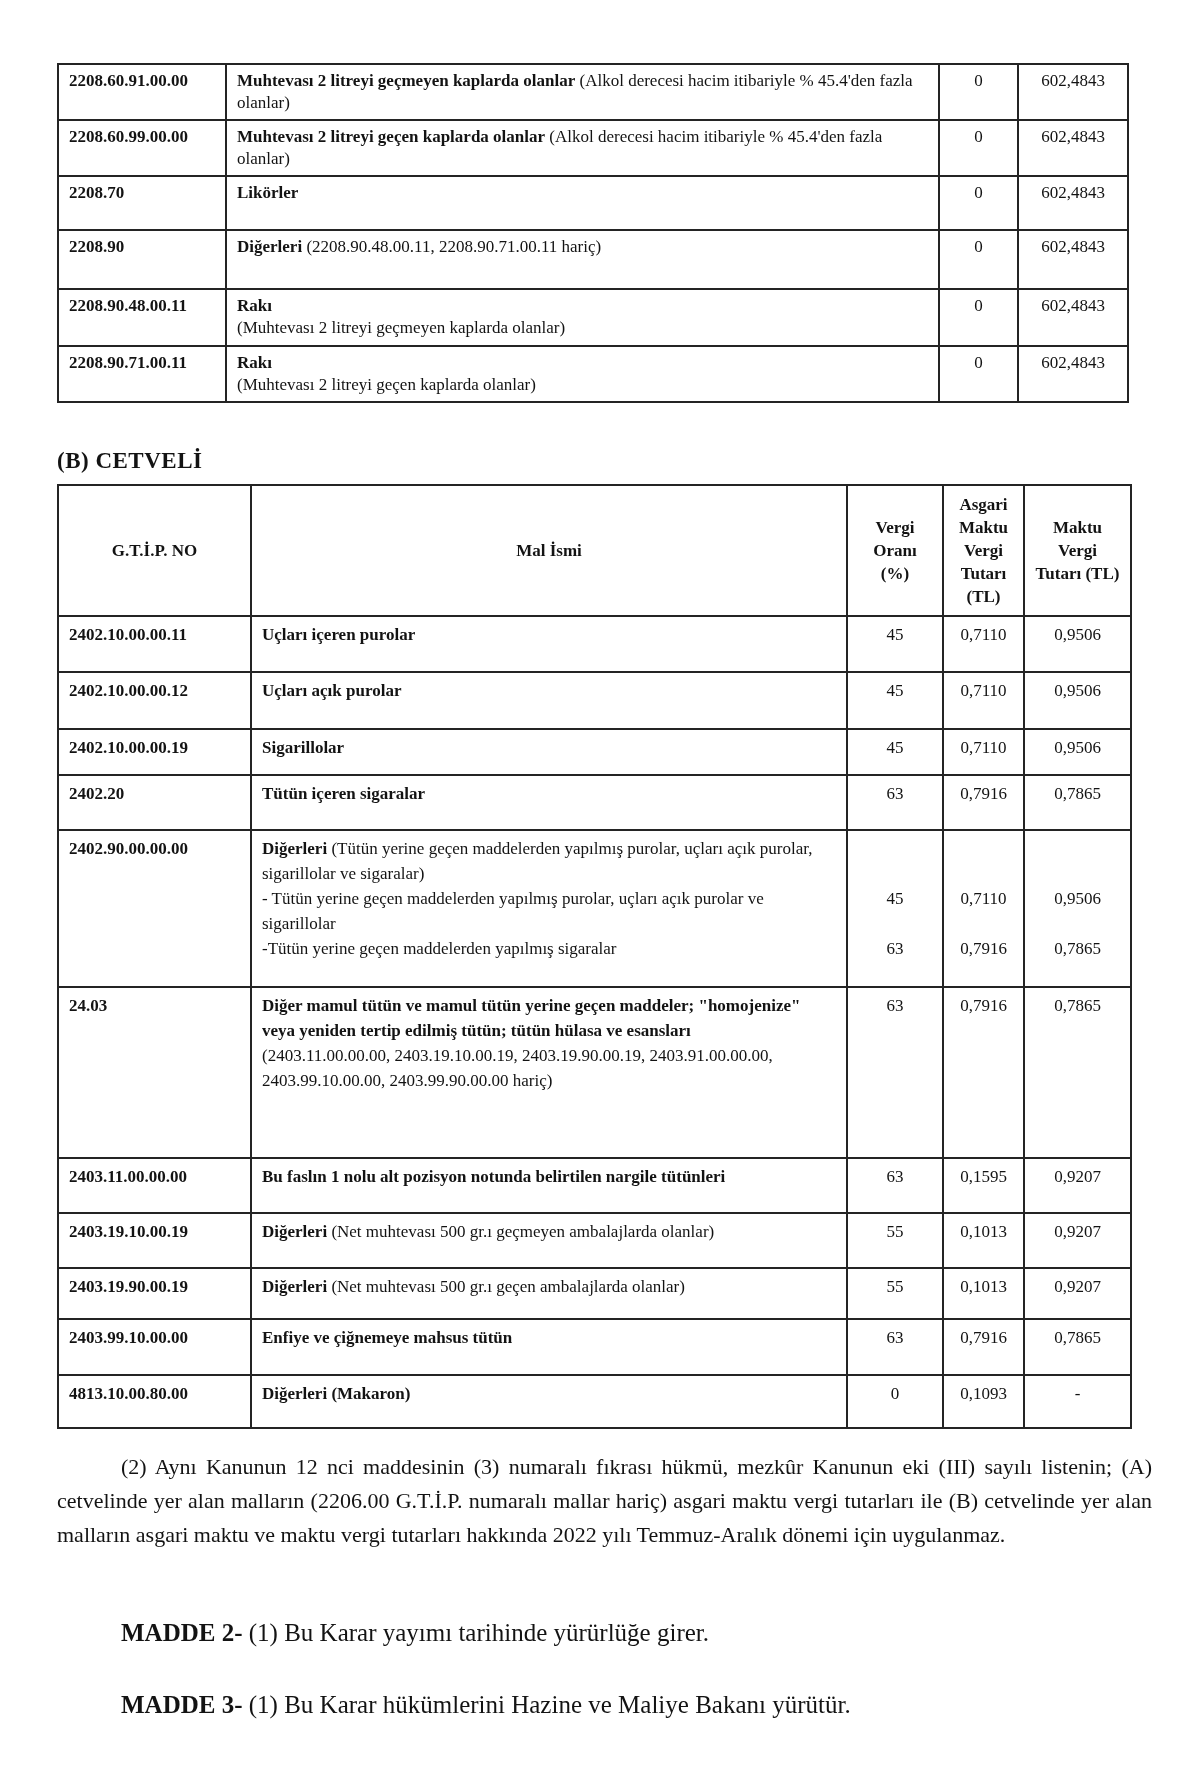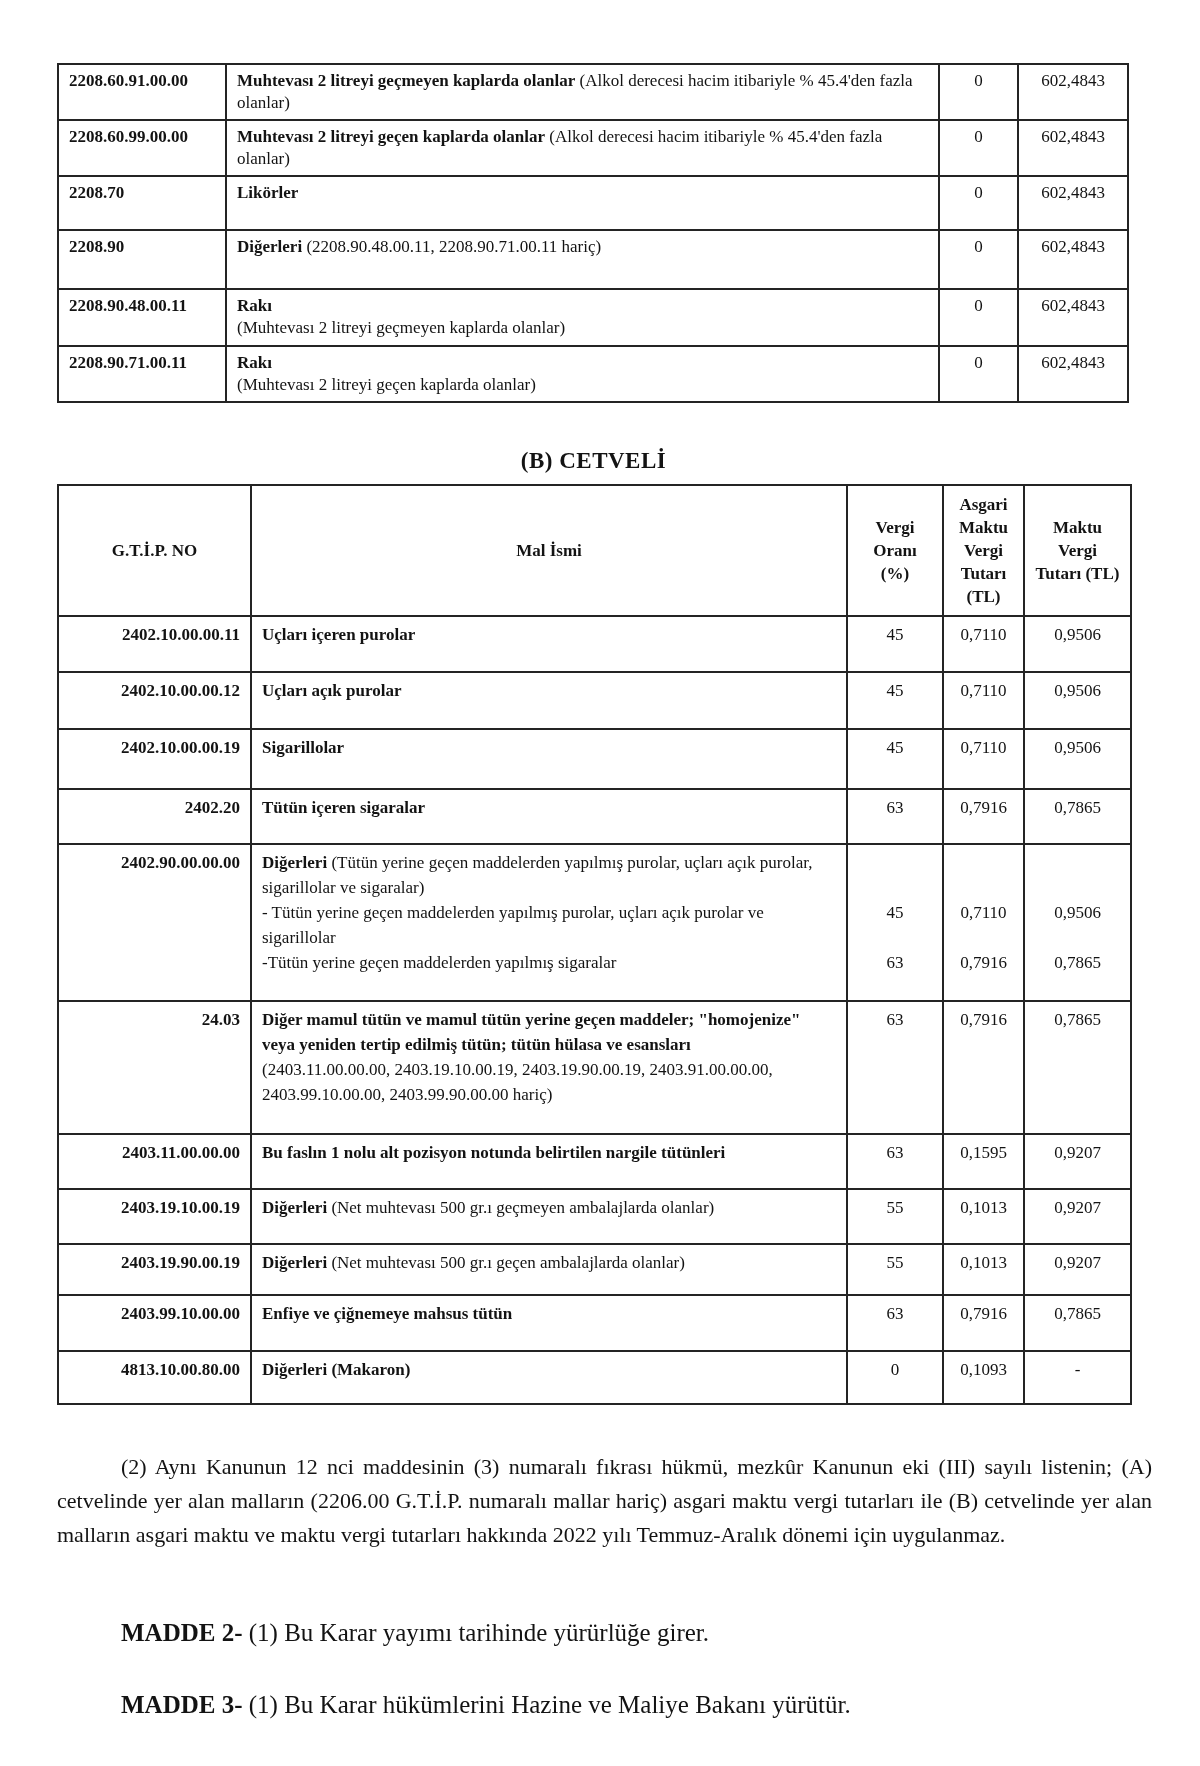--- a/index.html
+++ b/index.html
@@ -27,32 +27,32 @@
   .blockline { display:block; }
 
   
   #table-a { position:absolute; top:63px; left:57px; width:1070px;font-family:Liberation Serif, serif; }
   #table-a td.gtip  { font-weight:bold; white-space:nowrap; }
   #table-a td.num   { text-align:center; }
 
   
   #heading-b {
     position:absolute; top:448px; left:57px; width:1073px;
-    text-align:center; font-size:23px; font-weight:bold;
+    font-size:23px; font-weight:bold;
     letter-spacing:0.5px;
   }
 
   
   #table-b { position:absolute; top:484px; left:57px; width:1073px; }
   #table-b td { line-height:25px; }
   #table-b th {
     vertical-align:middle; text-align:center;
     font-weight:bold; line-height:23px; font-size:17px;
   }
-  #table-b td.gtip { font-weight:bold; white-space:nowrap;text-align:right; }
+  #table-b td.gtip { font-weight:bold; white-space:nowrap; }
   #table-b td.num  { text-align:center; }
   #table-b .val-a  { margin-top:50px; }
   #table-b .val-b  { margin-top:25px; }
   #table-b .item   { margin-top:0; }
 
   
   #para-2 {
     position:absolute; top:1450px; left:57px; width:1095px;
     font-size:22px; line-height:34px;
     text-align:justify; text-indent:64px;
@@ -138,21 +138,21 @@
       <td class="num">0,7110</td>
       <td class="num">0,9506</td>
     </tr>
     <tr style="height:57px">
       <td class="gtip">2402.10.00.00.12</td>
       <td><span class="b">Uçları açık purolar</span><span></span></td>
       <td class="num">45</td>
       <td class="num">0,7110</td>
       <td class="num">0,9506</td>
     </tr>
-    <tr style="height:60px">
+    <tr style="height:46px">
       <td class="gtip">2402.10.00.00.19</td>
       <td><span class="b">Sigarillolar</span><span></span></td>
       <td class="num">45</td>
       <td class="num">0,7110</td>
       <td class="num">0,9506</td>
     </tr>
     <tr style="height:55px">
       <td class="gtip">2402.20</td>
       <td><span class="b">Tütün içeren sigaralar</span><span></span></td>
       <td class="num">63</td>
@@ -172,21 +172,21 @@
       </td>
       <td class="num">
         <div class="val-a">0,7110</div>
         <div class="val-b">0,7916</div>
       </td>
       <td class="num">
         <div class="val-a">0,9506</div>
         <div class="val-b">0,7865</div>
       </td>
     </tr>
-    <tr style="height:133px">
+    <tr style="height:171px">
       <td class="gtip">24.03</td>
       <td><span class="b">Diğer mamul tütün ve mamul tütün yerine geçen maddeler; "homojenize" veya yeniden tertip edilmiş tütün; tütün hülasa ve esansları</span><span class="blockline">(2403.11.00.00.00, 2403.19.10.00.19, 2403.19.90.00.19, 2403.91.00.00.00, 2403.99.10.00.00, 2403.99.90.00.00 hariç)</span></td>
       <td class="num">63</td>
       <td class="num">0,7916</td>
       <td class="num">0,7865</td>
     </tr>
     <tr style="height:55px">
       <td class="gtip">2403.11.00.00.00</td>
       <td><span class="b">Bu faslın 1 nolu alt pozisyon notunda belirtilen nargile tütünleri</span><span></span></td>
       <td class="num">63</td>

